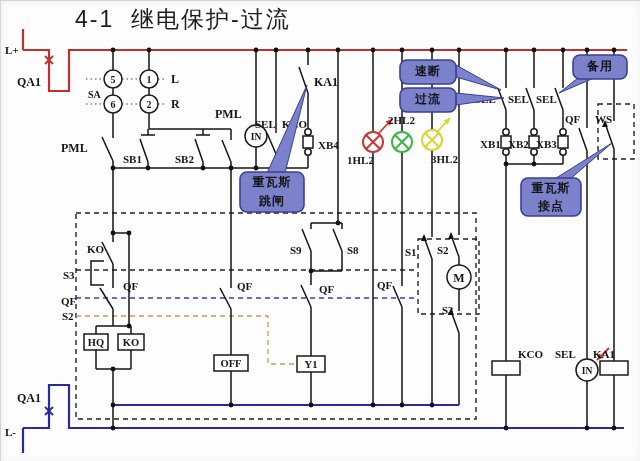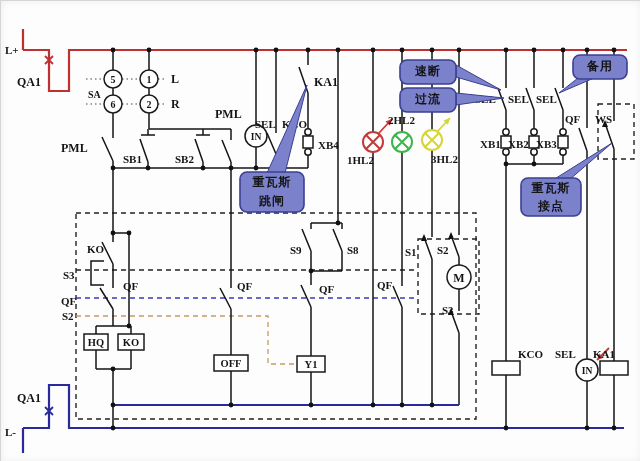--- a/index.html
+++ b/index.html
@@ -19,20 +19,21 @@
   .sym{fill:#fff;stroke:#1a1a1a;stroke-width:1.5;}
   .callout-box{fill:#7b82cb;stroke:#3b3f92;stroke-width:1.6;}
   .callout-tail{fill:#7b82cb;stroke:#3b3f92;stroke-width:1;}
   .callout-text{font-family:"Liberation Sans",sans-serif;font-weight:bold;
                 font-size:12px;letter-spacing:1px;text-anchor:middle;}
 </style>
 </head>
 <body>
 
 <div class="page">
+  <div class="title">4-1  继电保护-过流</div>
   <svg id="schem" width="640" height="461" viewBox="0 0 640 461">
       <rect x="75" y="212" width="400" height="206" class="dashbox"></rect>
       <rect x="417" y="238" width="61" height="75" class="dashbox"></rect>
       <rect x="597" y="103" width="36" height="55" class="dashbox"></rect>
       <path d="M75,269 H417" stroke="#222222" class="dashline"></path>
       <path d="M75,297 H417" stroke="#3a3ab8" class="dashline"></path>
       <path d="M75,315 H267 V363 H296" stroke="#c89a62" class="dashline"></path>
       <path d="M85,78 H103" class="dotlink"></path>
       <path d="M121,78 H139" class="dotlink"></path>
       <path d="M157,78 H166" class="dotlink"></path>

